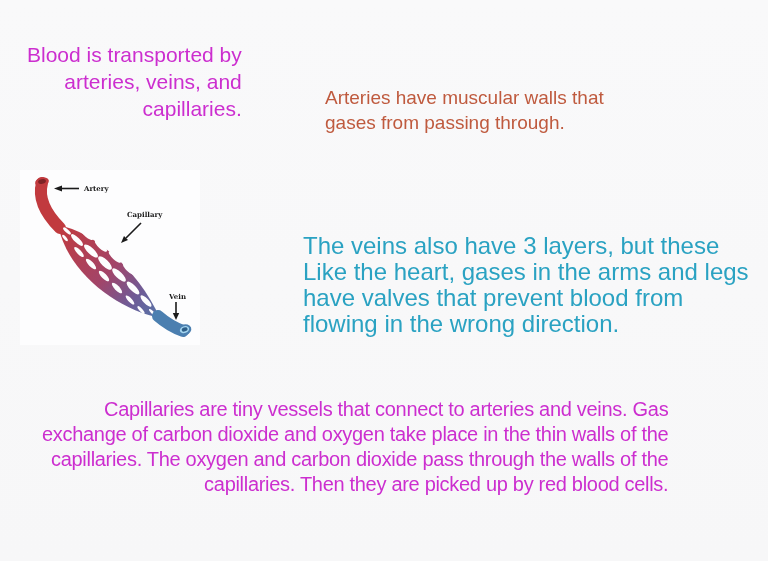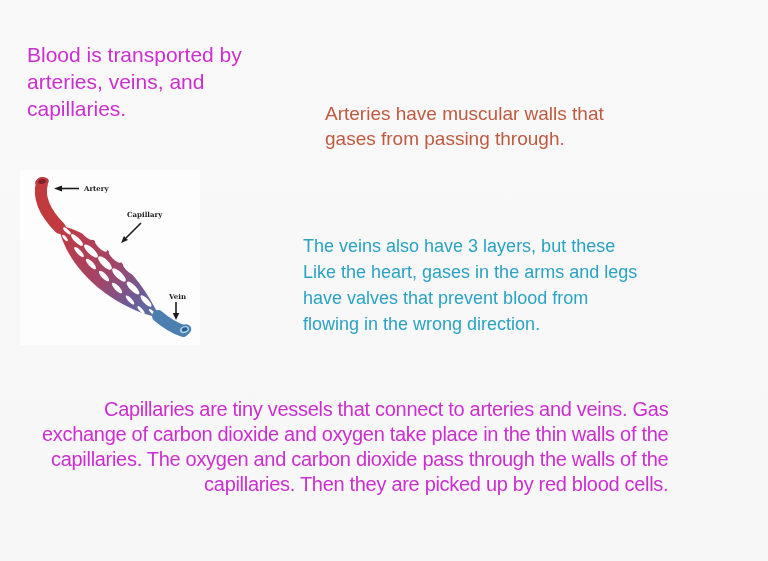--- a/index.html
+++ b/index.html
@@ -12,30 +12,30 @@
     position:relative; width:768px; height:561px;
     background:linear-gradient(180deg, var(--background, #f9f9fa) 0%, #f7f7f8 100%);
   }
   .block { position:absolute; }
   .block .ln { white-space:nowrap; }
 
   #title-block {
     left:27px; top:41px;
     font-size:21px; line-height:27px;
     color:var(--magenta, #cc2ecf);
+    text-align:right;
   }
   #arteries-block {
     left:325px; top:85px;
     font-size:19px; line-height:25px;
     color:var(--orange, #bf5a3e);
-    margin-top:16px;
   }
   #veins-block {
     left:303px; top:233px;
-    font-size:18px; line-height:26px;
+    font-size:24px; line-height:26px;
     color:var(--teal, #2aa2c2);
   }
   #capillaries-block {
     left:42px; top:397px;
     font-size:20px; line-height:25px; letter-spacing:-0.3px;
     color:var(--magenta, #cc2ecf);
     text-align:right;
   }
   #diagram {
     position:absolute; left:20px; top:170px; width:180px; height:175px;

